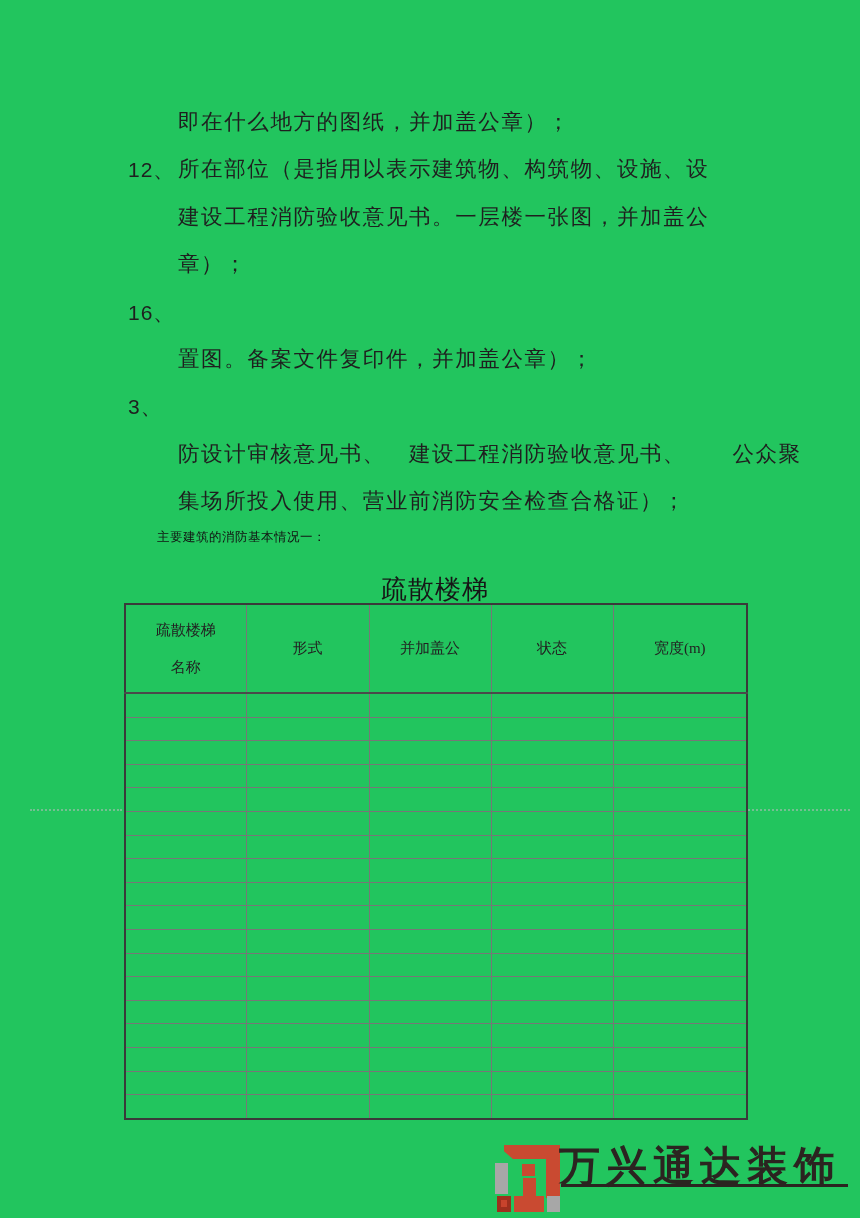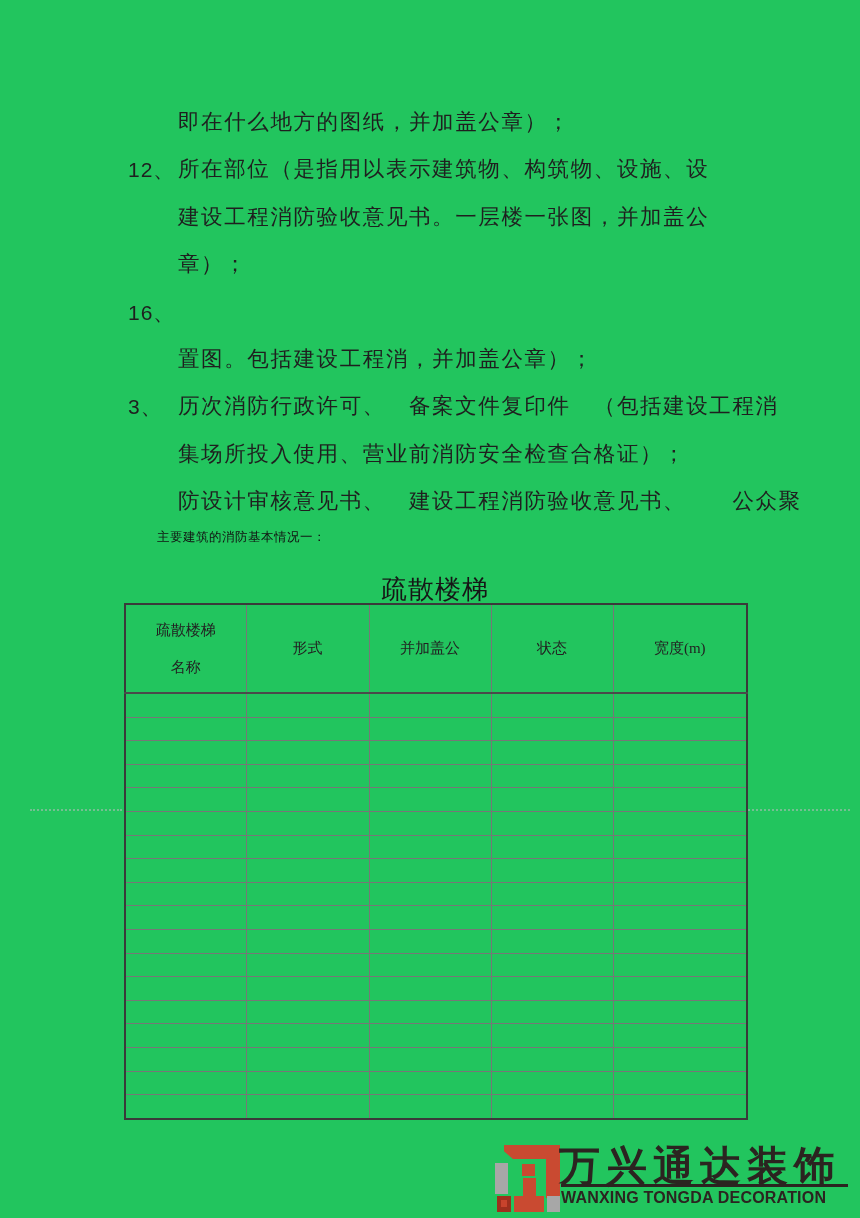--- a/index.html
+++ b/index.html
@@ -117,31 +117,30 @@
     <div class="line">
       <span class="txt">建设工程消防验收意见书。一层楼一张图，并加盖公</span>
     </div>
     <div class="line">
       <span class="txt">章）；</span>
     </div>
     <div class="line">
       <span class="num">16、</span>
     </div>
     <div class="line">
-      <span class="txt">置图。包括建设工程消，并加盖公章）；</span>
+      <span class="txt">置图。备案文件复印件，并加盖公章）；</span>
     </div>
     <div class="line">
       <span class="num">3、</span>
-      <span class="txt">历次消防行政许可、　备案文件复印件　（包括建设工程消</span>
+    </div>
+    <div class="line">
+      <span class="txt">防设计审核意见书、　建设工程消防验收意见书、　　公众聚</span>
     </div>
     <div class="line">
       <span class="txt">集场所投入使用、营业前消防安全检查合格证）；</span>
-    </div>
-    <div class="line">
-      <span class="txt">防设计审核意见书、　建设工程消防验收意见书、　　公众聚</span>
     </div>
   </div>
 
   <div class="note">主要建筑的消防基本情况一：</div>
 
   <div class="table-title">疏散楼梯</div>
 
   <table class="stairs-table">
     <colgroup>
       <col class="c1">
@@ -305,16 +304,15 @@
       <div class="m-dot"></div>
       <div class="m-stem"></div>
       <div class="m-b1">
           <i></i>
         </div>
       <div class="m-b2"></div>
       <div class="m-b3"></div>
     </div>
     <div class="logo-cn">万兴通达装饰</div>
     <div class="logo-divider"></div>
-    <div class="logo-en">WANXING TONGDA DECORATION</div>
   </div>
 
 </div>
 
 </body></html>

